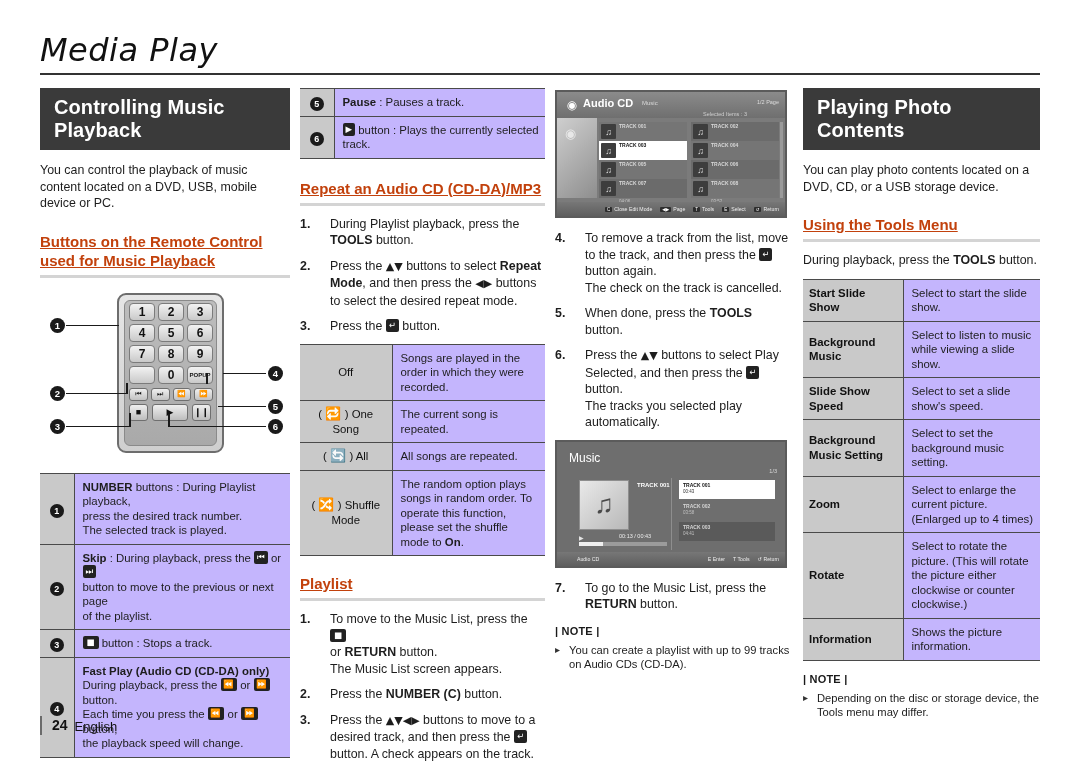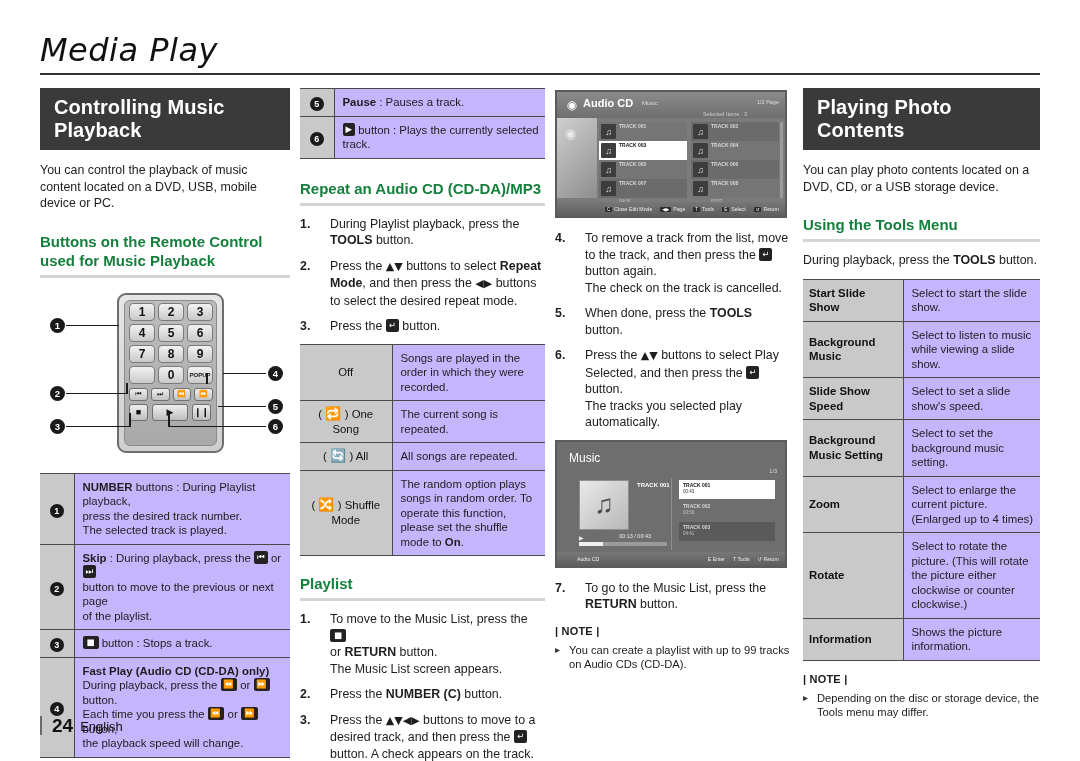--- a/index.html
+++ b/index.html
@@ -39,22 +39,22 @@
     letter-spacing:0.1px;
   }
 
   .body-txt {
     font-size:12.4px; line-height:16.5px;
     color:#1d1d1d; margin-top:12px;
   }
 
   
   .sub-head {
-    font-size:15px; font-weight:bold; color:#15803d;
-    line-height:19px; margin-top:20px;
+    font-size:15px; font-weight:bold; color:#c2410c;
+    line-height:19px; margin-top:20px;text-decoration:underline;
   }
   .sub-rule { height:3px; background:#d4d4d4; margin-top:5px; }
 
   
   #remote-wrap { position:relative; height:175px; margin-top:10px; }
   .remote-body {
     position:absolute; left:77px; top:5px; width:107px; height:160px;
     background:linear-gradient(180deg,#e6e6e6,#cfcfcf);
     border:2px solid #6d6d6d; border-radius:9px;
   }
@@ -248,21 +248,21 @@
     position:absolute; left:0; right:0; bottom:0; height:14px;
     background:linear-gradient(180deg,#777,#5e5e5e);
     display:flex; align-items:center; color:#ededed; font-size:5.2px;
   }
   .mu-bottom .src { margin-left:20px; }
   .mu-bottom .right { margin-left:auto; display:flex; gap:8px; padding-right:6px; }
 
   
   #footer { position:absolute; left:40px; bottom:26px; display:flex; align-items:flex-end; gap:7px; }
   #footer .bar { width:2px; height:19px; background:#6b6b6b; margin-right:3px; }
-  #pg-num { font-size:19px; font-weight:bold; color:#111; line-height:19px; }
+  #pg-num { font-size:14px; font-weight:bold; color:#111; line-height:19px; }
   #pg-lang { font-size:13px; color:#111; line-height:17px; }
 </style>
 </head>
 <body>
 
 <div id="page-header">
   <div id="page-title">Media Play</div>
   <div id="title-rule"></div>
 </div>
 

